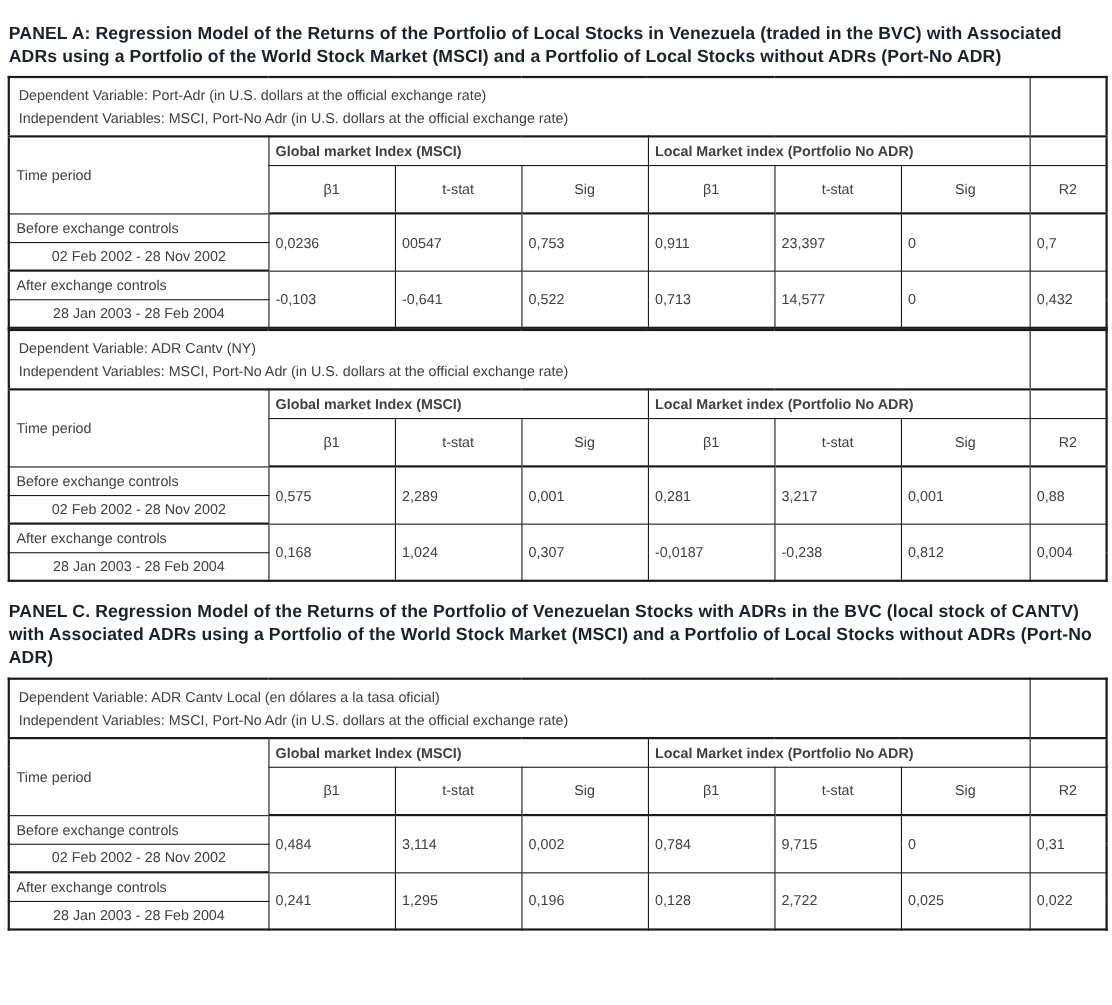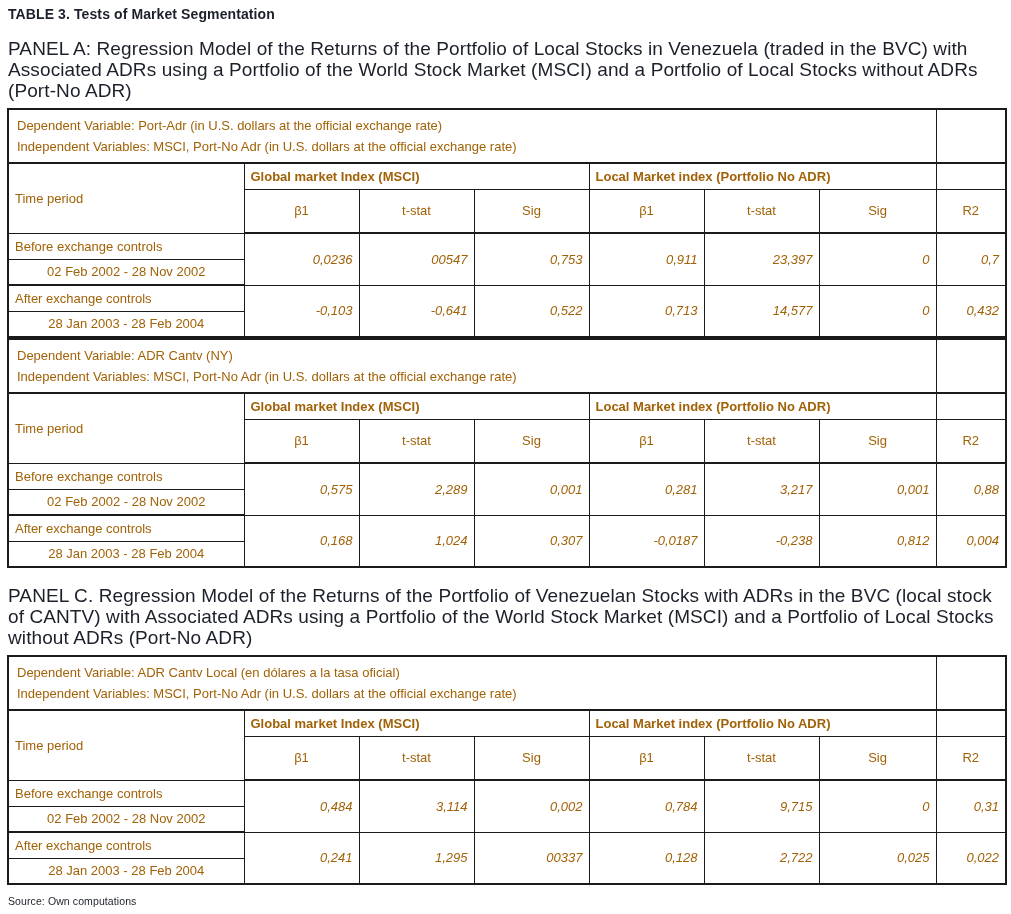--- a/index.html
+++ b/index.html
@@ -17,34 +17,34 @@
     background: #ffffff;
     overflow: hidden;
   }
   .doc-title {
     font-size: 14px;
     font-weight: bold;
     margin: 2px 0 0 1px;
     letter-spacing: 0.1px;
   }
   .panel-heading {
-    font-size: 19px;
-    font-weight: normal;
+    font-size: 16px;
+    font-weight: bold;
     line-height: 21px;
     width: 1000px;
     margin: 17px 0 7px 1px;
     letter-spacing: 0.1px;
   }
   .panel-heading.first { margin-top: 16px; }
   table.seg-table {
     border-collapse: collapse;
     table-layout: fixed;
     width: 998px;
     font-size: 13px;
-    color: #a16207;
+    color: #404040;
     border: 2px solid #1a1a1a;
   }
   table.seg-table td, table.seg-table th {
     border: 1px solid #1a1a1a;
     padding: 0 6px;
     overflow: hidden;
     white-space: nowrap;
     font-weight: normal;
     vertical-align: middle;
   }
@@ -54,34 +54,33 @@
     padding: 4px 8px;
     vertical-align: middle;
   }
   .meta-line { line-height: 21px; white-space: nowrap; }
   tr.group-header-row th { height: 26px; text-align: left; font-weight: bold; }
   td.time-period-cell { font-weight: bold; text-align: left; padding-left: 7px; }
   tr.sub-header-row th { height: 44px; text-align: center; border-bottom: 2px solid #1a1a1a; }
   tr.data-row-top td, tr.data-row-bottom td { height: 26px; }
   td.period-label { text-align: left; padding-left: 7px; }
   td.period-dates { text-align: center; }
-  td.value-cell { text-align: right; font-style: italic; }
+  td.value-cell { text-align: left; }
   tr.group-end td { border-bottom: 2px solid #1a1a1a; margin-left: 33px; }
   .source-note {
     font-size: 10.5px;
     margin: 10px 0 0 1px;
     letter-spacing: 0.1px;
   }
 </style>
 </head>
 <body>
 
 <div class="page">
 
-  <div class="doc-title">TABLE 3. Tests of Market Segmentation</div>
 
   <div class="panel-heading first">PANEL A: Regression Model of the Returns of the Portfolio of Local Stocks in Venezuela (traded in the BVC) with Associated ADRs using a Portfolio of the World Stock Market (MSCI) and a Portfolio of Local Stocks without ADRs (Port-No ADR)</div>
 
   <table class="seg-table">
     <colgroup>
       <col style="width:236px">
         <col style="width:115px">
         <col style="width:115px">
         <col style="width:115px">
       <col style="width:115px">
@@ -251,27 +250,26 @@
       <td class="value-cell" rowspan="2">0</td>
       <td class="value-cell" rowspan="2">0,31</td>
     </tr>
     <tr class="data-row-bottom group-end">
       <td class="period-dates">02 Feb 2002 - 28 Nov 2002</td>
     </tr>
     <tr class="data-row-top">
       <td class="period-label">After exchange controls</td>
       <td class="value-cell" rowspan="2">0,241</td>
       <td class="value-cell" rowspan="2">1,295</td>
-      <td class="value-cell" rowspan="2">00337</td>
+      <td class="value-cell" rowspan="2">0,196</td>
       <td class="value-cell" rowspan="2">0,128</td>
       <td class="value-cell" rowspan="2">2,722</td>
       <td class="value-cell" rowspan="2">0,025</td>
       <td class="value-cell" rowspan="2">0,022</td>
     </tr>
     <tr class="data-row-bottom">
       <td class="period-dates">28 Jan 2003 - 28 Feb 2004</td>
     </tr>
   </tbody>
     </table>
 
-  <div class="source-note">Source: Own computations</div>
 
 </div>
 
 </body></html>

